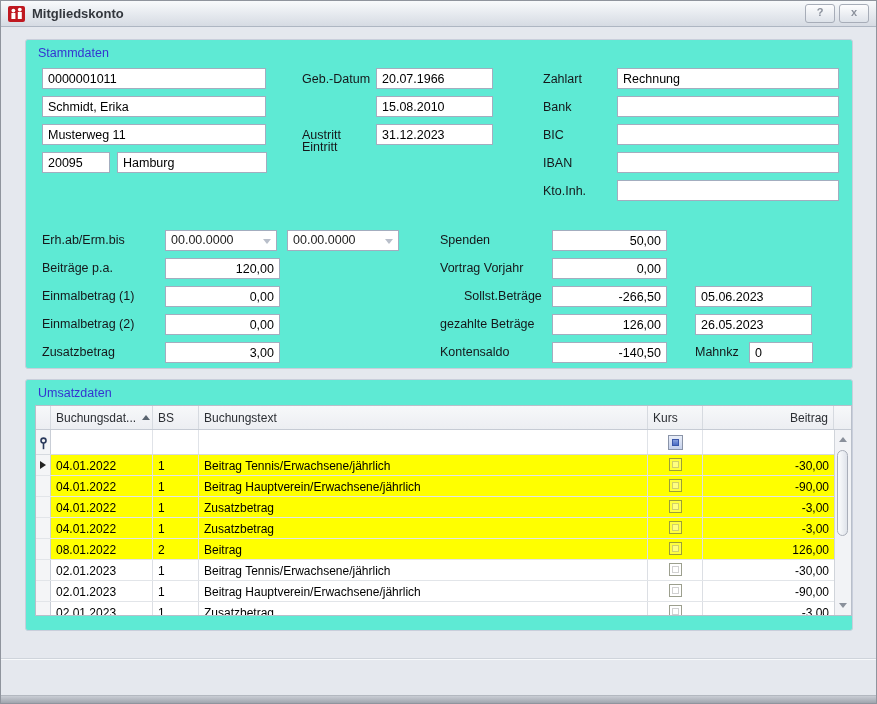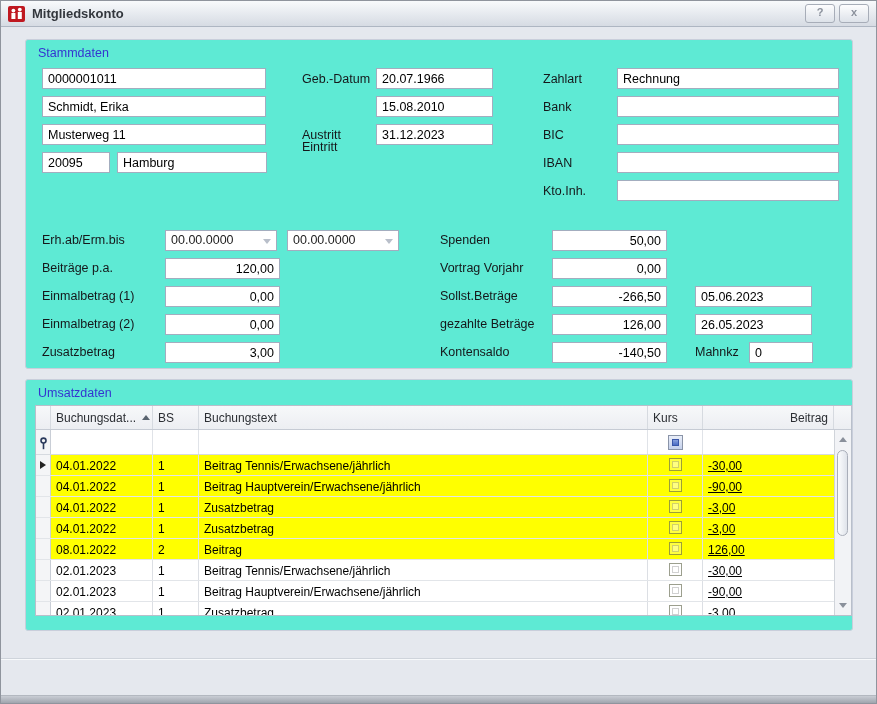--- a/index.html
+++ b/index.html
@@ -25,21 +25,21 @@
   .th{border-right:1px solid #d6dae0;padding:5px 5px 0;color:#2b2e33;font-size:12px;white-space:nowrap;overflow:hidden;box-sizing:border-box;}
   .th.num{text-align:right;}
   .sort-asc{display:inline-block;width:0;height:0;border-left:4px solid transparent;border-right:4px solid transparent;border-bottom:5px solid #5a6470;margin-left:6px;vertical-align:2px;}
   .filter-row{display:grid;grid-template-columns:15px 102px 46px 449px 55px 131px;height:25px;background:#fff;border-bottom:1px solid #d6dae0;box-sizing:border-box;}
   .ftd{border-right:1px solid #e0e3e8;box-sizing:border-box;position:relative;}
   .ftd.ind{background:#f4f5f7;border-right:1px solid #c9ced6;text-align:center;padding-top:6px;}
   .tbody{position:absolute;left:0;top:49px;width:799px;}
   .trow{display:grid;grid-template-columns:15px 102px 46px 449px 55px 132px;height:21px;border-bottom:1px solid #e2e5e9;box-sizing:border-box;background:#fff;}
   .trow.hl{background:#ffff00;}
   .td{border-right:1px solid #dcdfe4;padding:4px 5px 0;font-size:12px;color:#000;white-space:nowrap;overflow:hidden;box-sizing:border-box;}
-  .td.num{text-align:left;text-decoration:underline;}
+  .td.num{text-align:right;}
   .td.ind{background:#f4f5f7;border-right:1px solid #c9ced6;padding:0;position:relative;}
   .td.kurs{text-align:center;padding-top:3px;}
   .cur-arrow{position:absolute;left:4px;top:6px;width:0;height:0;border-top:4px solid transparent;border-bottom:4px solid transparent;border-left:6px solid #222;}
   .cb{display:inline-block;width:13px;height:13px;border:1px solid rgba(75,80,50,0.55);background:rgba(255,255,255,0.25);box-sizing:border-box;position:relative;}
   .cb::after{content:'';position:absolute;left:2px;top:2px;right:2px;bottom:2px;border:1px solid rgba(0,0,0,0.18);background:rgba(255,255,255,0.35);}
   .fcb{display:inline-block;width:15px;height:15px;margin-top:5px;border:1px solid #8a94a8;background:linear-gradient(#e9eef8,#c5d1ec);box-sizing:border-box;position:relative;}
   .fcb::after{content:'';position:absolute;left:3px;top:3px;right:3px;bottom:3px;border:1px solid #3a56a8;background:linear-gradient(#87a0dd,#4a6cc4);}
   
   .vscroll{position:absolute;top:24px;right:0;bottom:0;width:17px;background:#f2f3f6;border-left:1px solid #d0d4da;box-sizing:border-box;}
   .sb-arrow{position:absolute;left:0;width:16px;height:15px;}
@@ -121,21 +121,21 @@
     <input class="field num" style="left: 139px; top: 246px; width: 115px;" value="0,00">
     <span class="lbl" style="left:16px;top:277px;">Einmalbetrag (2)</span>
     <input class="field num" style="left: 139px; top: 274px; width: 115px;" value="0,00">
     <span class="lbl" style="left:16px;top:305px;">Zusatzbetrag</span>
     <input class="field num" style="left: 139px; top: 302px; width: 115px;" value="3,00">
 
     <span class="lbl" style="left:414px;top:193px;">Spenden</span>
     <input class="field num" style="left: 526px; top: 190px; width: 115px;" value="50,00">
     <span class="lbl" style="left:414px;top:221px;">Vortrag Vorjahr</span>
     <input class="field num" style="left: 526px; top: 218px; width: 115px;" value="0,00">
-    <span class="lbl" style="left:414px;top:249px;">Sollst.Beträge</span>
+    <span class="lbl" style="left:438px;top:249px;">Sollst.Beträge</span>
     <input class="field num" style="left: 526px; top: 246px; width: 115px;" value="-266,50">
     <input class="field" style="left: 669px; top: 246px; width: 117px;" value="05.06.2023">
     <span class="lbl" style="left:414px;top:277px;">gezahlte Beträge</span>
     <input class="field num" style="left: 526px; top: 274px; width: 115px;" value="126,00">
     <input class="field" style="left: 669px; top: 274px; width: 117px;" value="26.05.2023">
     <span class="lbl" style="left:414px;top:305px;">Kontensaldo</span>
     <input class="field num" style="left: 526px; top: 302px; width: 115px;" value="-140,50">
     <span class="lbl" style="left:669px;top:305px;">Mahnkz</span>
     <input class="field" style="left: 723px; top: 302px; width: 64px;" value="0">
   </div>

